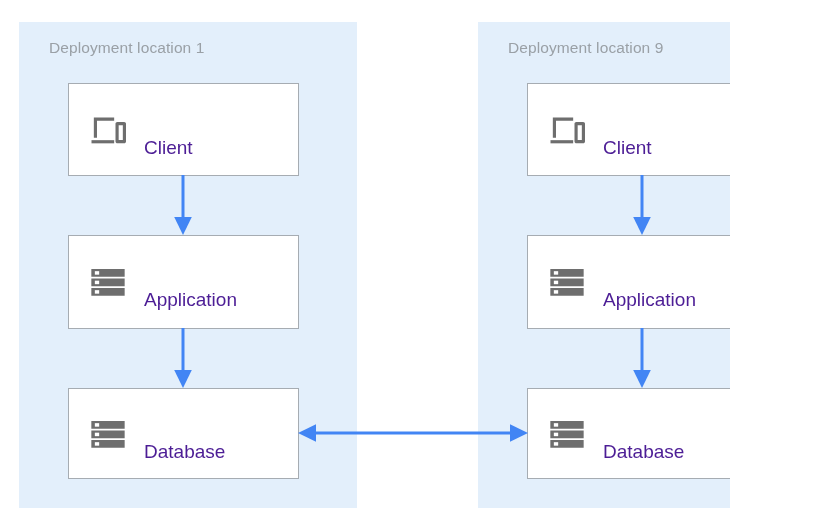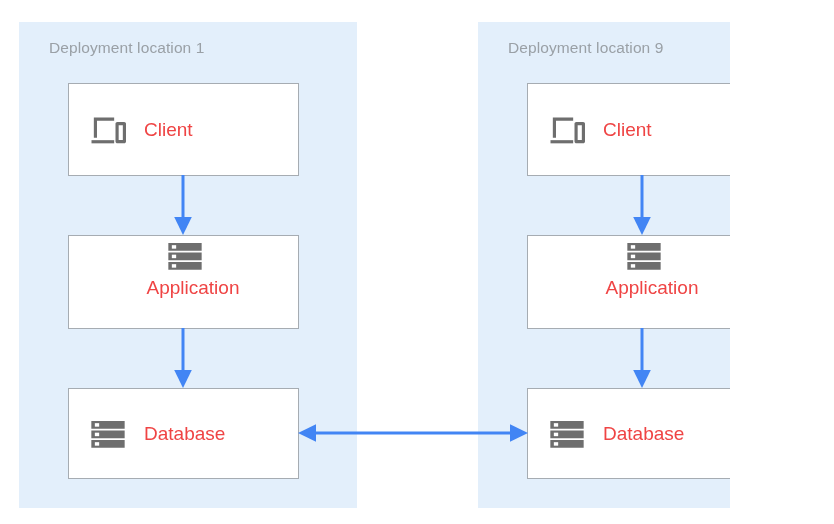--- a/index.html
+++ b/index.html
@@ -50,35 +50,36 @@
     border: 1px solid #a6acb2;
     display: flex;
     align-items: center;
     justify-content: flex-start;
     padding-left: 19px;
   }
   .node-left  { left: 68px;  width: 231px; }
   .node-right { left: 527px; width: 231px; }
 
   .row-client { top: 83px;  height: 93px; }
-  .row-app    { top: 235px; height: 94px; flex-direction: column; }
+  .row-app    { top: 235px; height: 94px; }
   .row-db     { top: 388px; height: 91px; align-items: center; }
 
   .node-icon {
     flex: 0 0 auto;
     width: 40px;
     height: 40px;
     display: block;
     margin-right: 16px;
   }
   .node-label {
     font-size: 19px;
     line-height: 24px;
-    color: #ef4444;
+    color: #4c1d95;
     white-space: nowrap;
+    margin-top: 36px;
   }
 
   
   .connector {
     position: absolute;
     overflow: visible;
   }
   .conn-v {
     width: 30px;
     height: 61px;

